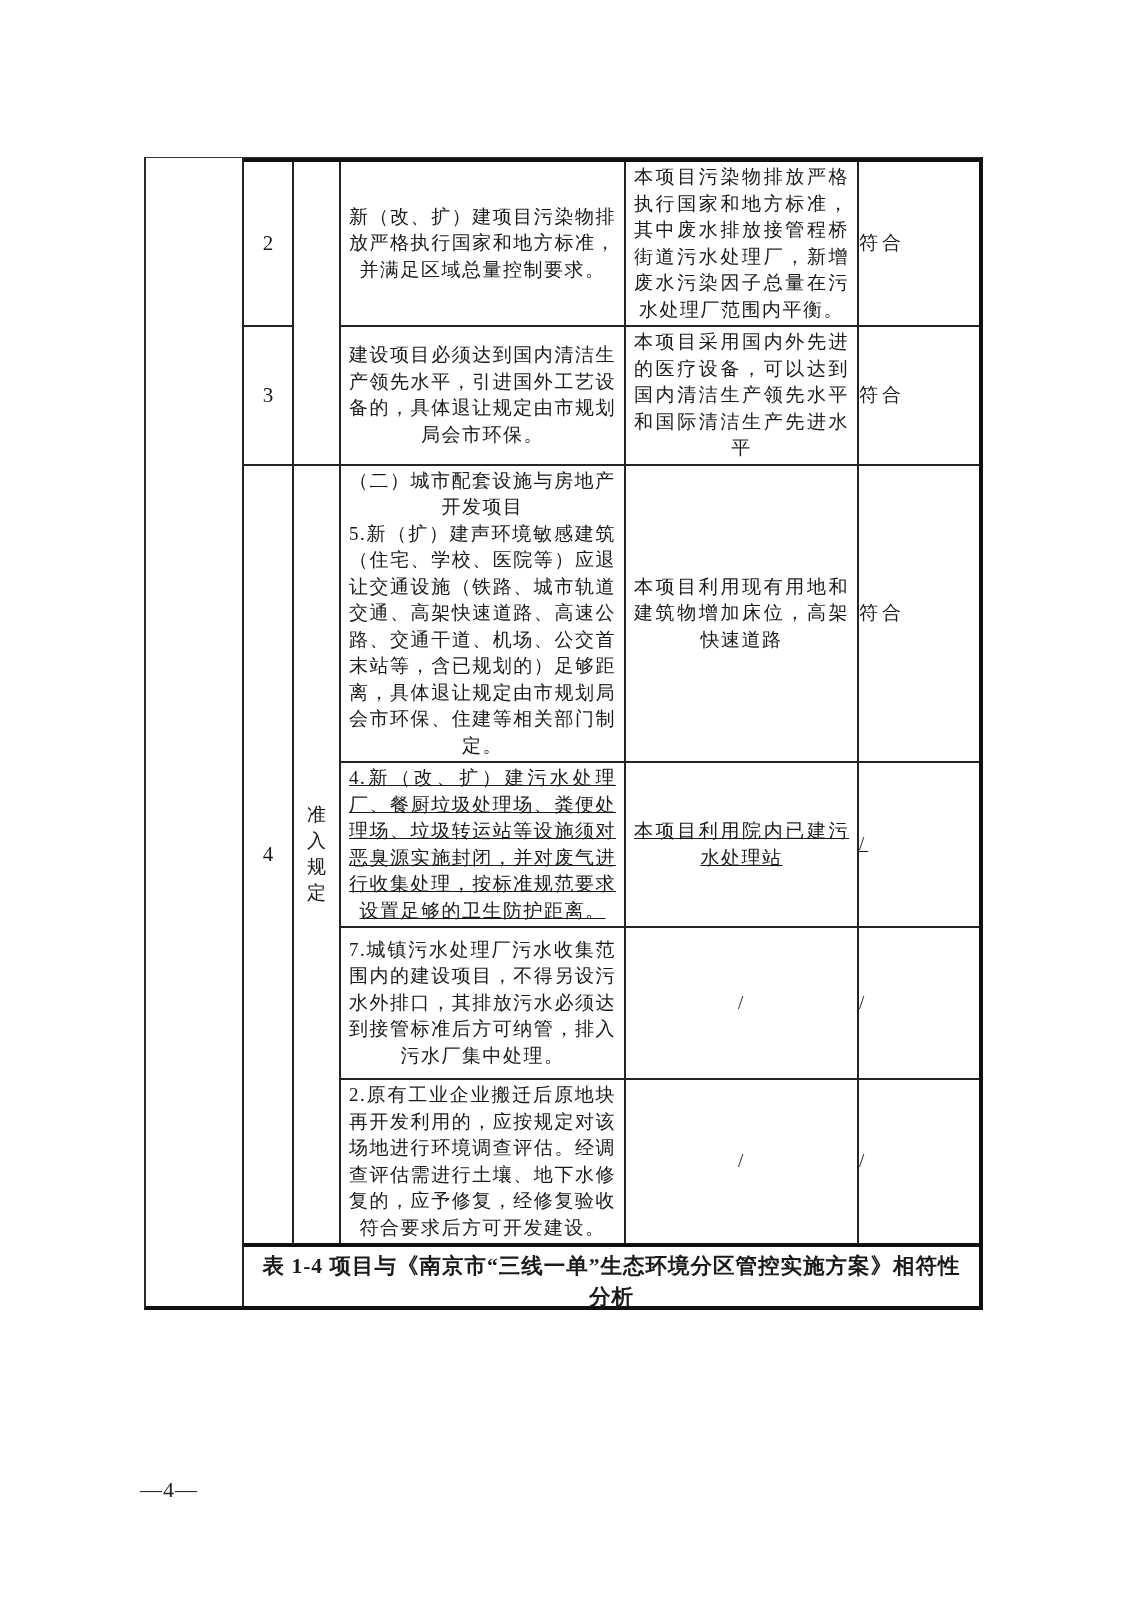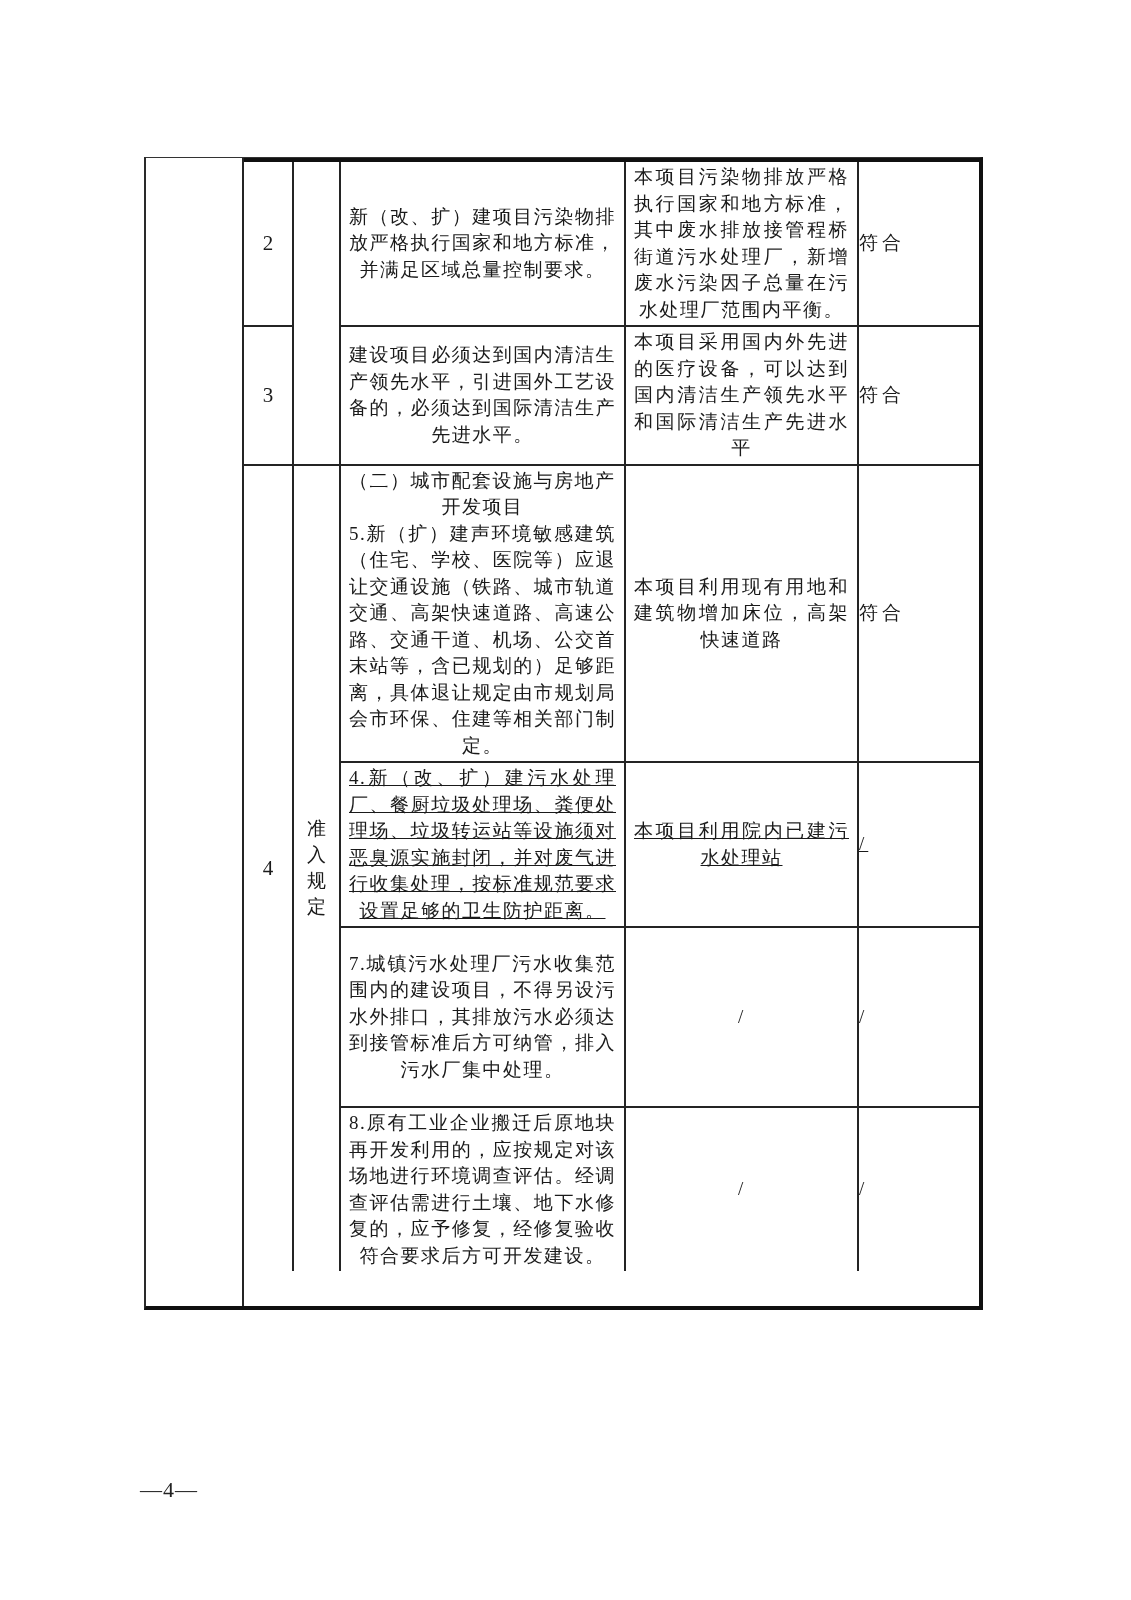--- a/index.html
+++ b/index.html
@@ -27,21 +27,21 @@
   table.t1 td{
     border:2px solid #242424;vertical-align:middle;
     font-size:19px;line-height:26.5px;letter-spacing:1.5px;
     padding:2px 8px;overflow:hidden;
   }
   table.t1 tr.first > td{border-top:none;}
   table.t1 td.num{border-left:none;text-align:center;font-size:21px;letter-spacing:0;padding:0;}
   table.t1 td.conf{border-right:none;text-align:left;letter-spacing:4px;padding:0;}
   table.t1 td.bb0{border-bottom:none;}
   tr.r2{height:156px;} tr.r3{height:104px;}
-  tr.r4a{height:293px;} tr.r4b{height:160px;text-decoration:underline;} tr.r4c{height:180px;} tr.r4d{height:149px;}
+  tr.r4a{height:293px;} tr.r4b{height:160px;text-decoration:underline;} tr.r4c{height:152px;} tr.r4d{height:149px;}
   td.req,td.status{text-align:justify;text-align-last:center;text-justify:inter-character;}
   .req-heading{max-width:274px;margin:0 auto;text-align:left;text-align-last:center;}
   .vert{width:24px;margin:0 auto;line-height:26px;letter-spacing:0;text-align:center;word-break:break-all;}
 
   
   .caption{
     flex:none;height:73px;border-top:4px solid #101010;
     text-align:center;font-weight:bold;font-size:21.5px;line-height:31px;
     padding-top:4px;letter-spacing:1px;
   }
@@ -82,21 +82,21 @@
       <tbody>
           <tr class="r2 first">
         <td class="num">2</td>
         <td class="sub" rowspan="2"></td>
         <td class="req">新（改、扩）建项目污染物排放严格执行国家和地方标准，并满足区域总量控制要求。</td>
         <td class="status">本项目污染物排放严格执行国家和地方标准，其中废水排放接管程桥街道污水处理厂，新增废水污染因子总量在污水处理厂范围内平衡。</td>
         <td class="conf">符合</td>
       </tr>
       <tr class="r3">
         <td class="num">3</td>
-        <td class="req">建设项目必须达到国内清洁生产领先水平，引进国外工艺设备的，必须达到国际清洁生产先进水平。</td>
+        <td class="req">建设项目必须达到国内清洁生产领先水平，引进国外工艺设备的，具体退让规定由市规划局会市环保。</td>
         <td class="status">本项目采用国内外先进的医疗设备，可以达到国内清洁生产领先水平和国际清洁生产先进水平</td>
         <td class="conf">符合</td>
       </tr>
       <tr class="r4a">
         <td class="num bb0" rowspan="4">4</td>
         <td class="sub bb0" rowspan="4">
           <div class="vert">准入规定</div>
         </td>
         <td class="req">
           <div class="req-heading">（二）城市配套设施与房地产开发项目</div>
@@ -109,25 +109,29 @@
         <td class="req">4.新（改、扩）建污水处理厂、餐厨垃圾处理场、粪便处理场、垃圾转运站等设施须对恶臭源实施封闭，并对废气进行收集处理，按标准规范要求设置足够的卫生防护距离。</td>
         <td class="status">本项目利用院内已建污水处理站</td>
         <td class="conf">/</td>
       </tr>
       <tr class="r4c">
         <td class="req">7.城镇污水处理厂污水收集范围内的建设项目，不得另设污水外排口，其排放污水必须达到接管标准后方可纳管，排入污水厂集中处理。</td>
         <td class="status">/</td>
         <td class="conf">/</td>
       </tr>
       <tr class="r4d">
-        <td class="req bb0">8.原有工业企业搬迁后原地块再开发利用的，应按规定对该场地进行环境调查评估。经调查评估需进行土壤、地下水修复的，应予修复，经修复验收符合要求后方可开发建设。</td>
+        <td class="req bb0">2.原有工业企业搬迁后原地块再开发利用的，应按规定对该场地进行环境调查评估。经调查评估需进行土壤、地下水修复的，应予修复，经修复验收符合要求后方可开发建设。</td>
         <td class="status bb0">/</td>
         <td class="conf bb0">/</td>
       </tr>
     </tbody>
       </table>
 
+    <div class="caption">
+      <div>表 1-4 项目与《南京市“三线一单”生态环境分区管控实施方案》相符性</div>
+      <div>分析</div>
+    </div>
 
 
   </div>
 </div>
 
 <div class="pageno">—4—</div>
 
 </body></html>

